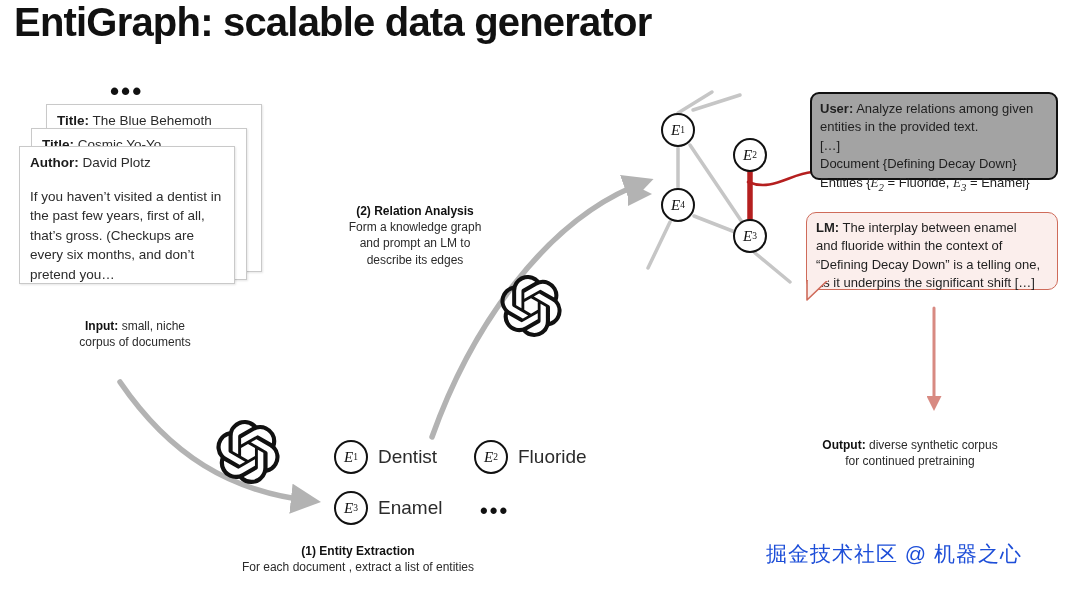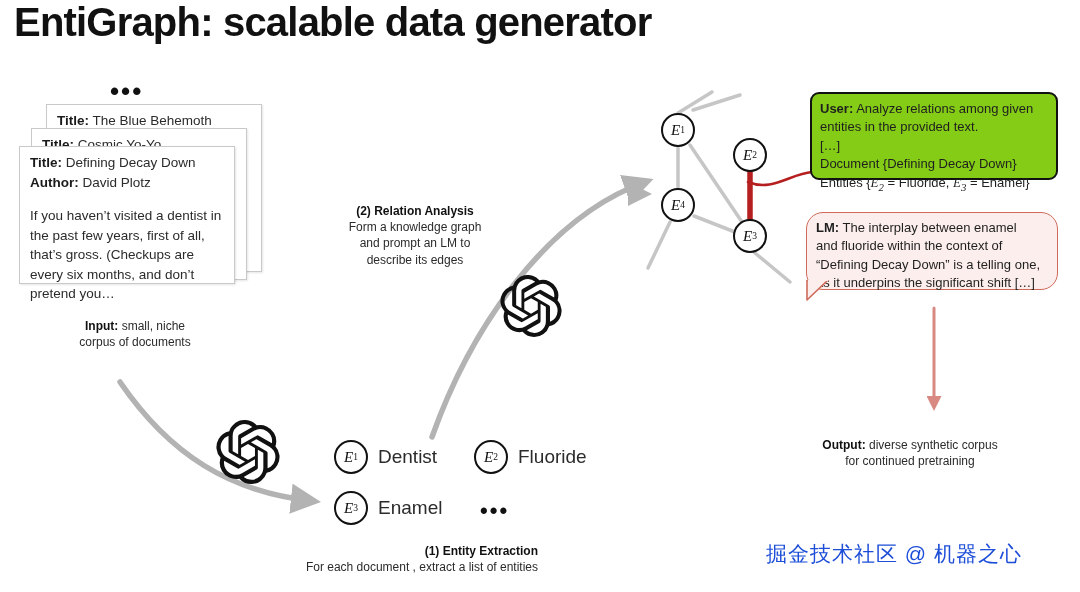--- a/index.html
+++ b/index.html
@@ -66,21 +66,21 @@
     position: absolute;
     text-align: center;
     font-size: 12px;
     line-height: 1.35;
     color: #2b2b2b;
   }
   .caption .hd { font-weight: bold; color: #111; }
 
   #input-caption { left: 20px; top: 318px; width: 230px; }
   #step2-caption { left: 300px; top: 203px; width: 230px; }
-  #step1-caption { left: 178px; top: 543px; width: 360px; text-align: right; }
+  #step1-caption { left: 178px; top: 543px; width: 360px; }
   #output-caption { left: 765px; top: 437px; width: 290px; }
 
   
   .ent-row {
     position: absolute;
     display: flex;
     align-items: center;
     gap: 10px;
   }
   .ent-circle {
@@ -142,34 +142,34 @@
   #g-e3 { left: 733px; top: 219px; }
   #g-e4 { left: 661px; top: 188px; }
 
   
   #user-box {
     position: absolute;
     left: 810px; top: 92px;
     width: 248px; height: 88px;
     border: 2px solid #111;
     border-radius: 9px;
-    background: #84cc16;
+    background: #a3a3a3;
     box-sizing: border-box;
     padding: 6px 8px;
     font-size: 13px;
     line-height: 1.42;
     color: #1f1f1f;
     z-index: 7;
   }
   #lm-box {
     position: absolute;
     left: 806px; top: 212px;
     width: 252px; height: 78px;
     border: 1.6px solid #cf6b5a;
-    border-radius: 17px;
+    border-radius: 10px;
     background: #fbeeec;
     box-sizing: border-box;
     padding: 6px 9px;
     font-size: 13px;
     line-height: 1.42;
     color: #1f1f1f;
     z-index: 7;
   }
   #lm-box-tail {
     position: absolute;
@@ -253,23 +253,20 @@
   </div>
 
   <div class="doc-card" id="doc-card-2">
     <div>
       <b>Title:</b><span> Cosmic Yo-Yo</span>
     </div>
   </div>
 
   <div class="doc-card" id="doc-card-1">
     <div>
-      <b>Title:</b><span> Defining Decay Down</span>
-    </div>
-    <div>
       <b>Author:</b><span> David Plotz</span>
     </div>
     <div class="doc-body">If you haven’t visited a dentist in the past few years, first of all, that’s gross. (Checkups are every six months, and don’t pretend you…</div>
   </div>
 
   <div class="caption" id="input-caption">
     <span class="hd">Input:</span><span> small, niche</span><br>
     <span>corpus of documents</span>
   </div>
 

